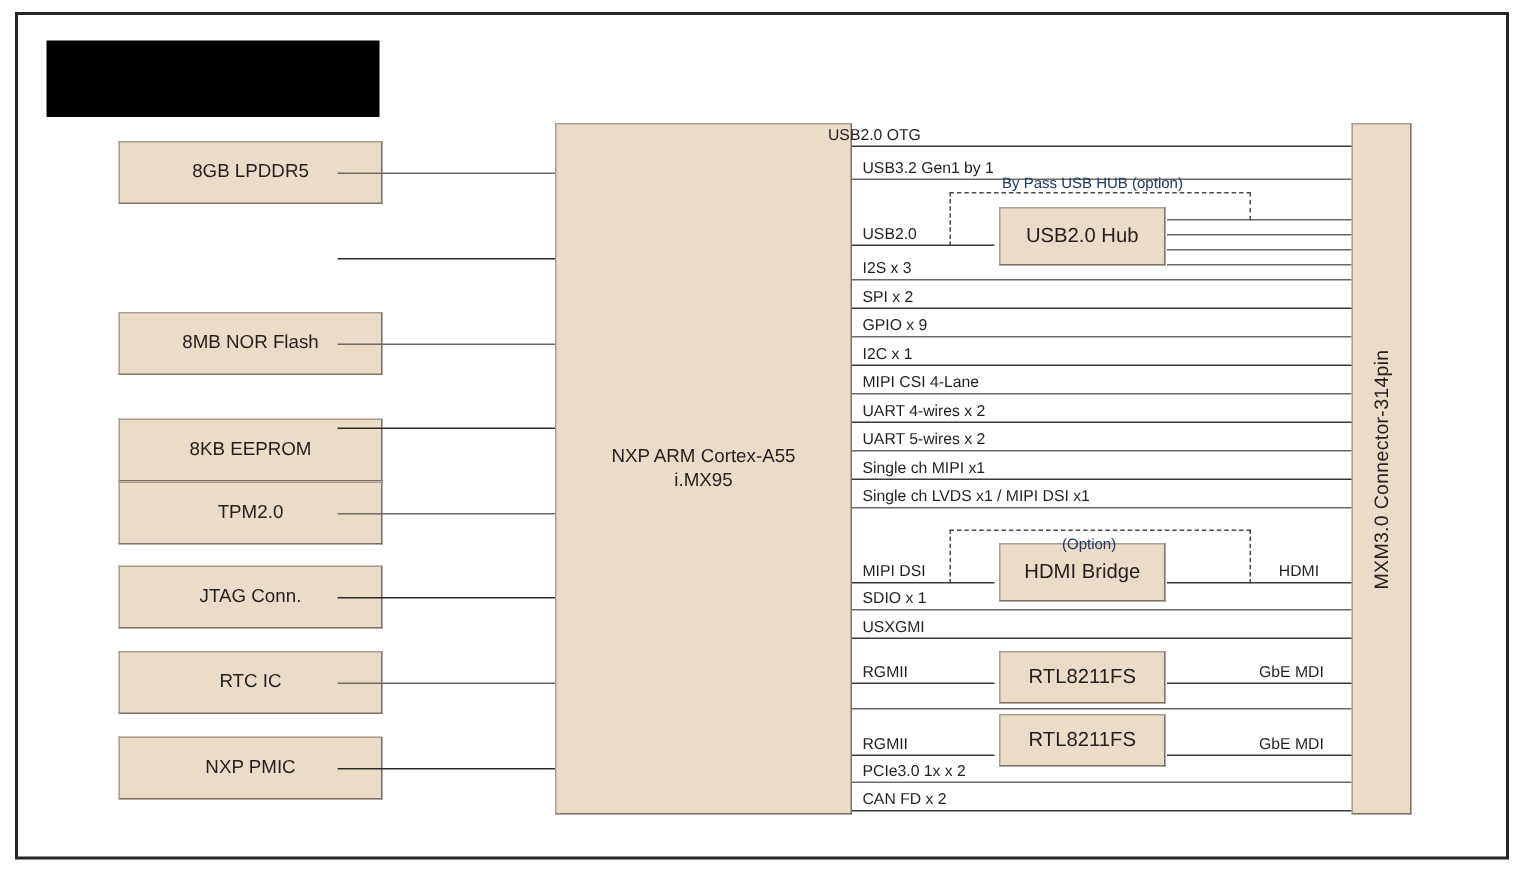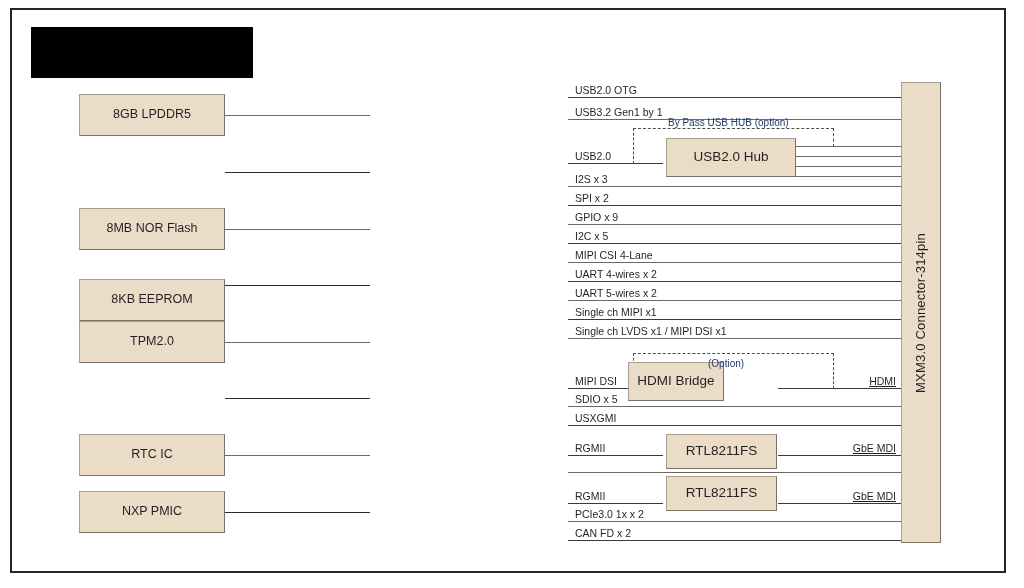--- a/index.html
+++ b/index.html
@@ -14,21 +14,21 @@
 
   
   .redact{position:absolute;left:31px;top:27px;width:222px;height:51px;background:#000;}
 
   
   .blk{position:absolute;box-sizing:border-box;background:#ebdcc8;
        border:1px solid #7b7167;border-top-color:#a99e92;border-left-color:#a99e92;
        display:flex;align-items:center;justify-content:center;text-align:center;
        font-size:12.5px;color:#231f20;line-height:1.22;}
 
-  .left-blk{width:146px;height:42px;left:79px;text-align:right;}
+  .left-blk{width:176px;height:42px;left:79px;text-align:right;}
 
   .soc{left:370px;top:82px;width:198px;height:461px;font-size:12.5px;}
   .soc .socwrap{white-space:pre-line;}
 
   .conn{left:901px;top:82px;width:40px;height:461px;}
   .conn span{writing-mode:vertical-rl;transform:rotate(180deg);
              font-size:13px;white-space:nowrap;letter-spacing:.2px;}
 
   .chip{font-size:13.5px;z-index:6;}
 
@@ -36,21 +36,21 @@
   .hline{position:absolute;left:568px;height:0;border-top:1.5px solid #6d6a66;z-index:2;}
   .hline.thin{border-top-color:#3c3a38;border-top-width:1px;}
 
   
   .lline{position:absolute;left:225px;width:145px;height:0;
          border-top:1.5px solid #6d6a66;z-index:1;}
   .lline.dark{border-top-color:#2e2c2a;border-top-width:1px;}
 
   
   .ilab{position:absolute;font-size:10.5px;color:#231f20;white-space:nowrap;z-index:5;}
-  .ilab.right{text-align:right;text-decoration:underline;}
+  .ilab.right{text-align:center;}
 
   
   .optlab{position:absolute;font-size:10px;color:#1f3864;white-space:nowrap;z-index:7;}
 
   
   .dash{position:absolute;z-index:4;}
   .dash .seg-h{position:absolute;border-top:1.3px dashed #4a4a4a;height:0;}
   .dash .seg-v{position:absolute;border-left:1.3px dashed #4a4a4a;width:0;}
 </style>
 </head>
@@ -67,36 +67,43 @@
     </div>
   <div class="blk left-blk" style="top:208px">
       <span>8MB NOR Flash</span>
     </div>
   <div class="blk left-blk" style="top:279px">
       <span>8KB EEPROM</span>
     </div>
   <div class="blk left-blk" style="top:321px">
       <span>TPM2.0</span>
     </div>
+  <div class="blk left-blk" style="top:377px">
+      <span>JTAG Conn.</span>
+    </div>
   <div class="blk left-blk" style="top:434px">
       <span>RTC IC</span>
     </div>
   <div class="blk left-blk" style="top:491px">
       <span>NXP PMIC</span>
     </div>
 
   <div class="lline" style="top:115px"></div>
   <div class="lline dark" style="top:172px"></div>
   <div class="lline" style="top:229px"></div>
   <div class="lline dark" style="top:285px"></div>
   <div class="lline" style="top:342px"></div>
   <div class="lline dark" style="top:398px"></div>
   <div class="lline" style="top:455px"></div>
   <div class="lline dark" style="top:512px"></div>
 
+  <div class="blk soc">
+    <span class="socwrap">NXP ARM Cortex-A55
+i.MX95</span>
+  </div>
 
   <div class="blk conn">
     <span>MXM3.0 Connector-314pin</span>
   </div>
 
   <div class="hline thin" style="top:97px;width:333px"></div>
 
   <div class="hline" style="top:119px;width:333px"></div>
 
   <div class="hline thin" style="top:163px;width:95px"></div>
@@ -123,34 +130,34 @@
 
   <div class="hline thin" style="top:455px;width:95px"></div>
   <div class="hline thin" style="top:455px;left:778px;width:123px"></div>
   <div class="hline" style="top:472px;width:333px"></div>
 
   <div class="hline thin" style="top:503px;width:95px"></div>
   <div class="hline thin" style="top:503px;left:778px;width:123px"></div>
   <div class="hline" style="top:521px;width:333px"></div>
   <div class="hline thin" style="top:540px;width:333px"></div>
 
-  <div class="ilab" style="left:575px;top:84px">USB2.0 OTG</div>
+  <div class="ilab" style="left:552px;top:84px">USB2.0 OTG</div>
   <div class="ilab" style="left:575px;top:106px">USB3.2 Gen1 by 1</div>
   <div class="ilab" style="left:575px;top:150px">USB2.0</div>
   <div class="ilab" style="left:575px;top:173px">I2S x 3</div>
   <div class="ilab" style="left:575px;top:192px">SPI x 2</div>
   <div class="ilab" style="left:575px;top:211px">GPIO x 9</div>
-  <div class="ilab" style="left:575px;top:230px">I2C x 5</div>
+  <div class="ilab" style="left:575px;top:230px">I2C x 1</div>
   <div class="ilab" style="left:575px;top:249px">MIPI CSI 4-Lane</div>
   <div class="ilab" style="left:575px;top:268px">UART 4-wires x 2</div>
   <div class="ilab" style="left:575px;top:287px">UART 5-wires x 2</div>
   <div class="ilab" style="left:575px;top:306px">Single ch MIPI x1</div>
   <div class="ilab" style="left:575px;top:325px">Single ch LVDS x1 / MIPI DSI x1</div>
   <div class="ilab" style="left:575px;top:375px">MIPI DSI</div>
-  <div class="ilab" style="left:575px;top:393px">SDIO x 5</div>
+  <div class="ilab" style="left:575px;top:393px">SDIO x 1</div>
   <div class="ilab" style="left:575px;top:412px">USXGMI</div>
   <div class="ilab" style="left:575px;top:442px">RGMII</div>
   <div class="ilab" style="left:575px;top:490px">RGMII</div>
   <div class="ilab" style="left:575px;top:508px">PCIe3.0 1x  x 2</div>
   <div class="ilab" style="left:575px;top:527px">CAN FD x 2</div>
 
   <div class="ilab right" style="left:836px;top:375px;width:60px">HDMI</div>
   <div class="ilab right" style="left:826px;top:442px;width:70px">GbE MDI</div>
   <div class="ilab right" style="left:826px;top:490px;width:70px">GbE MDI</div>
 
@@ -161,24 +168,24 @@
   </div>
   <div class="optlab" style="left:668px;top:117px">By Pass USB HUB (option)</div>
 
   <div class="dash">
     <div class="seg-v" style="left:633px;top:353px;height:36px"></div>
     <div class="seg-h" style="left:633px;top:353px;width:201px"></div>
     <div class="seg-v" style="left:833px;top:353px;height:36px"></div>
   </div>
   <div class="optlab" style="left:708px;top:358px">(Option)</div>
 
-  <div class="blk chip" style="left:666px;top:138px;width:130px;height:39px">
+  <div class="blk chip" style="left:666px;top:138px;width:111px;height:39px">
     <span>USB2.0 Hub</span>
   </div>
-  <div class="blk chip" style="left:628px;top:362px;width:96px;height:39px">
+  <div class="blk chip" style="left:666px;top:362px;width:111px;height:39px">
     <span>HDMI Bridge</span>
   </div>
   <div class="blk chip" style="left:666px;top:434px;width:111px;height:35px">
     <span>RTL8211FS</span>
   </div>
   <div class="blk chip" style="left:666px;top:476px;width:111px;height:35px">
     <span>RTL8211FS</span>
   </div>
 
 </div>

